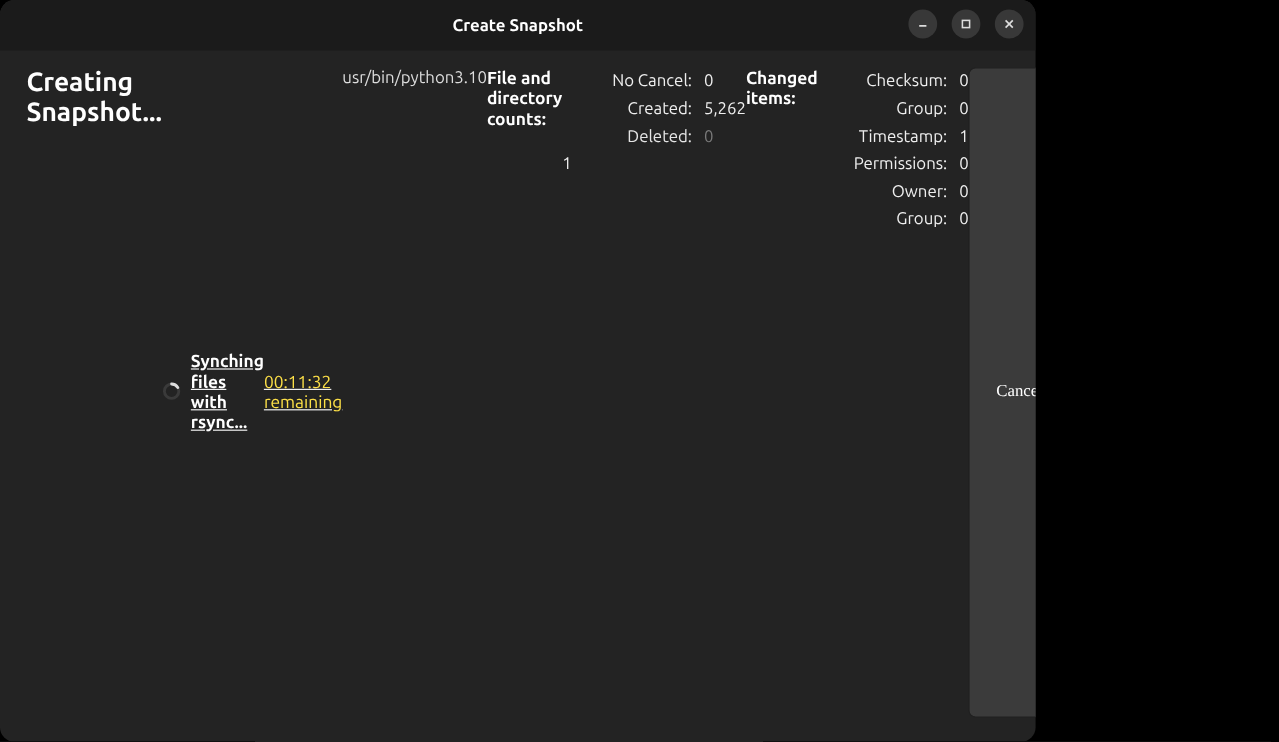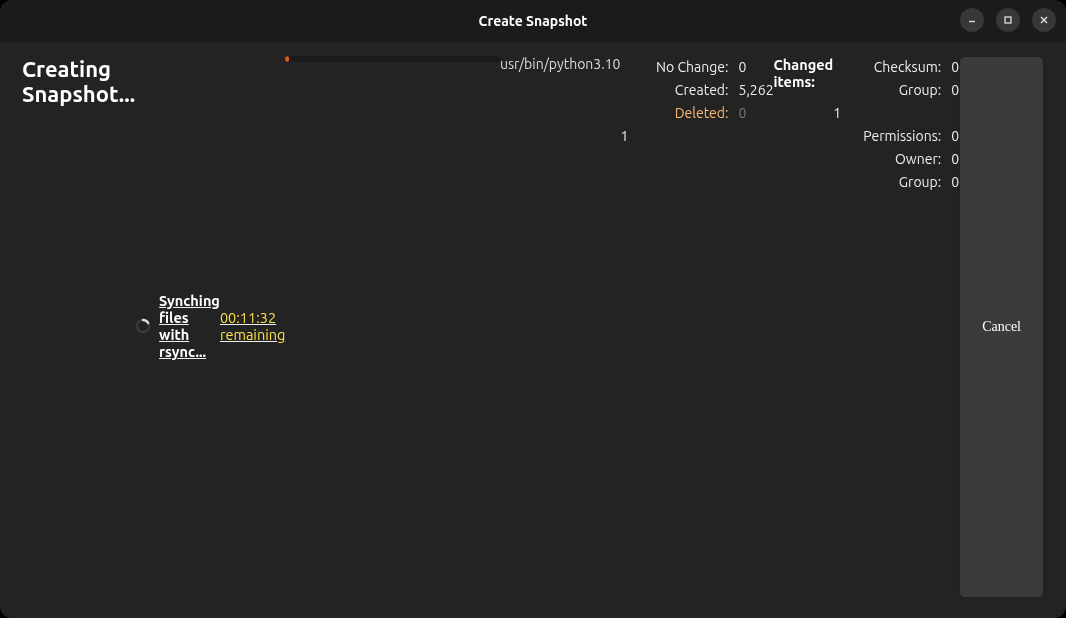--- a/index.html
+++ b/index.html
@@ -6,21 +6,21 @@
   body {
     background: #000;
     width: 1066px;
     height: 618px;
     font-family: "Ubuntu", "Segoe UI", "Cantarell", sans-serif;
     font-size: 14px;
     color: #eee;
     overflow: hidden;
   }
   .window {
-    width: 1066px;
+    width: 863px;
     height: 618px;
     background: #232323;
     border-radius: 12px;
     display: flex;
     flex-direction: column;
     overflow: hidden;
   }
   .titlebar {
     height: 42px;
     background: #1b1b1b;
@@ -128,21 +128,21 @@
     display: flex;
     align-items: baseline;
     line-height: 1.65;
   }
   .kv-label {
     width: 118px;
     text-align: right;
     padding-right: 10px;
     color: #eee;
   }
-  .kv-label.disabled { color: #fdba74; }
+  .kv-label.disabled { color: #e5e5e5; }
   .kv-value {
     color: #eee;
   }
   .kv-value.disabled { color: #7a7a7a; }
   .spacer { flex: 1; }
   .footer {
     display: flex;
     justify-content: center;
     padding-bottom: 2px;
   }
@@ -198,23 +198,24 @@
       </div>
       <span class="time-remaining">00:11:32 remaining</span>
     </div>
 
     <div class="progress-track">
       <div class="progress-fill" style="width: 1.6%; background: rgb(233, 84, 32);"></div>
     </div>
 
     <div class="current-file">usr/bin/python3.10</div>
 
+    <div class="section-title">File and directory counts:</div>
     <div class="kv-table" id="file-counts-table">
         <div class="kv-row">
-          <div class="kv-label">No Change:</div>
+          <div class="kv-label">No Cancel:</div>
           <div class="kv-value">0</div>
         </div>
         <div class="kv-row">
           <div class="kv-label">Created:</div>
           <div class="kv-value">5,262</div>
         </div>
         <div class="kv-row">
           <div class="kv-label disabled">Deleted:</div>
           <div class="kv-value disabled">0</div>
         </div>
@@ -227,20 +228,21 @@
     <div class="kv-table" id="changed-items-table">
         <div class="kv-row">
           <div class="kv-label">Checksum:</div>
           <div class="kv-value">0</div>
         </div>
         <div class="kv-row">
           <div class="kv-label">Group:</div>
           <div class="kv-value">0</div>
         </div>
         <div class="kv-row">
+          <div class="kv-label">Timestamp:</div>
           <div class="kv-value">1</div>
         </div>
         <div class="kv-row">
           <div class="kv-label">Permissions:</div>
           <div class="kv-value">0</div>
         </div>
         <div class="kv-row">
           <div class="kv-label">Owner:</div>
           <div class="kv-value">0</div>
         </div>

